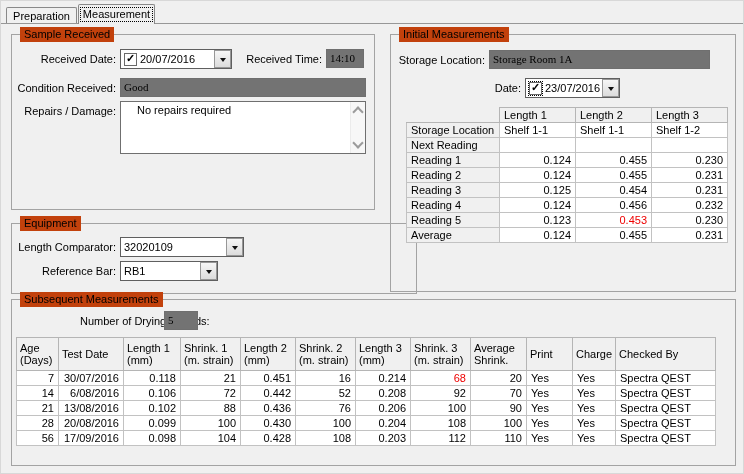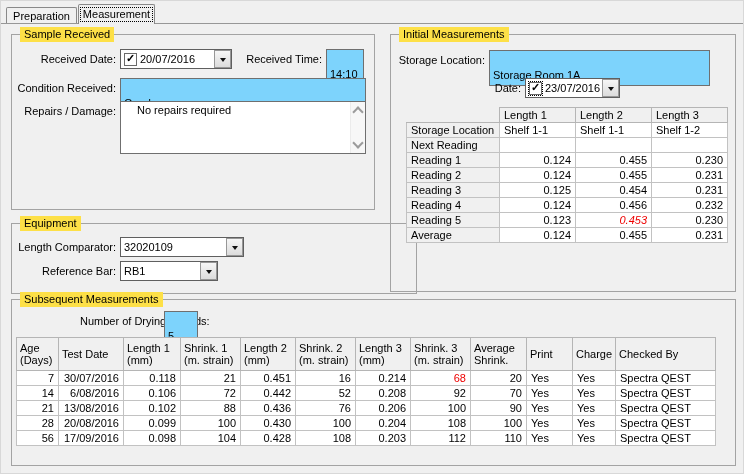--- a/index.html
+++ b/index.html
@@ -10,26 +10,26 @@
   }
   
   .pane-line{position:absolute;left:0;right:0;top:22px;height:0;border-top:1px solid #979797;z-index:1;}
   .tab{position:absolute;box-sizing:border-box;background:#f0f0f0;border:1px solid #898989;
        border-bottom:none;border-radius:2px 2px 0 0;text-align:center;z-index:0;}
   .tab.inactive{left:5px;top:6px;width:71px;height:17px;line-height:16px;}
   .tab.active{left:77px;top:3px;width:77px;height:20px;line-height:19px;z-index:2;}
   .tab.active .focus-rect{display:inline-block;outline:1px dotted #000;padding:0 2px;line-height:13px;margin-top:2px;}
   
   .gb{position:absolute;border:1px solid #a3a3a3;box-sizing:border-box;}
-  .gb-title{position:absolute;top:-8px;left:8px;background:#fde047;padding:0 4px;line-height:15px;white-space:nowrap;}
+  .gb-title{position:absolute;top:-8px;left:8px;background:#c2410c;padding:0 4px;line-height:15px;white-space:nowrap;}
   .lbl{position:absolute;height:18px;line-height:18px;white-space:nowrap;}
   .r{text-align:right;}
   
-  .tbox{position:absolute;background:#7dd3fc;border:1px solid #6f6f6f;box-sizing:border-box;
-        padding:17px 3px;line-height:15px;white-space:nowrap;overflow:hidden;}
+  .tbox{position:absolute;background:#737373;border:1px solid #6f6f6f;box-sizing:border-box;
+        padding:1px 3px;line-height:15px;white-space:nowrap;overflow:hidden;font-family:Liberation Serif, serif;}
   .txtarea{position:absolute;background:#fff;border:1px solid #6f6f6f;box-sizing:border-box;padding:1px 16px;line-height:14px;}
   .ta-scroll{position:absolute;top:0;right:0;bottom:0;width:15px;background:#f7f7f7;border-left:1px solid #ebebeb;
              display:flex;flex-direction:column;justify-content:space-between;align-items:center;padding:5px 0;box-sizing:border-box;}
   .chev{width:6px;height:6px;border-left:2px solid #9b9b9b;border-top:2px solid #9b9b9b;}
   .chev.up{transform:rotate(45deg);margin-top:1px;}
   .chev.down{transform:rotate(225deg);margin-bottom:1px;}
   .combo{position:absolute;display:flex;align-items:center;background:#fff;border:1px solid #5f5f5f;
          box-sizing:border-box;padding-left:3px;}
   .combo .combo-value{white-space:nowrap;overflow:hidden;}
   .combo-btn{margin-left:auto;width:17px;align-self:stretch;background:linear-gradient(#f6f6f6,#dcdcdc);
@@ -173,21 +173,21 @@
           </tr>
           <tr>
             <th>Reading 4</th>
             <td class="num">0.124</td>
             <td class="num">0.456</td>
             <td class="num">0.232</td>
           </tr>
           <tr>
             <th>Reading 5</th>
             <td class="num">0.123</td>
-            <td class="num" style="color: rgb(238, 0, 0); font-style: italic;">0.453</td>
+            <td class="num" style="color: rgb(238, 0, 0);">0.453</td>
             <td class="num">0.230</td>
           </tr>
           <tr>
             <th>Average</th>
             <td class="num">0.124</td>
             <td class="num">0.455</td>
             <td class="num">0.231</td>
           </tr>
         </tbody>
     </table>

